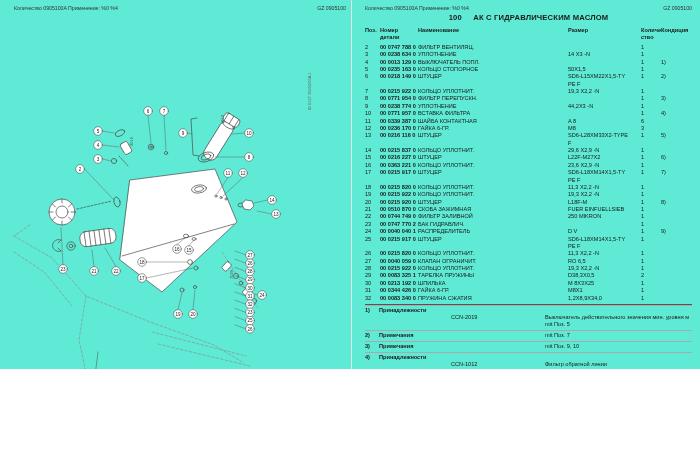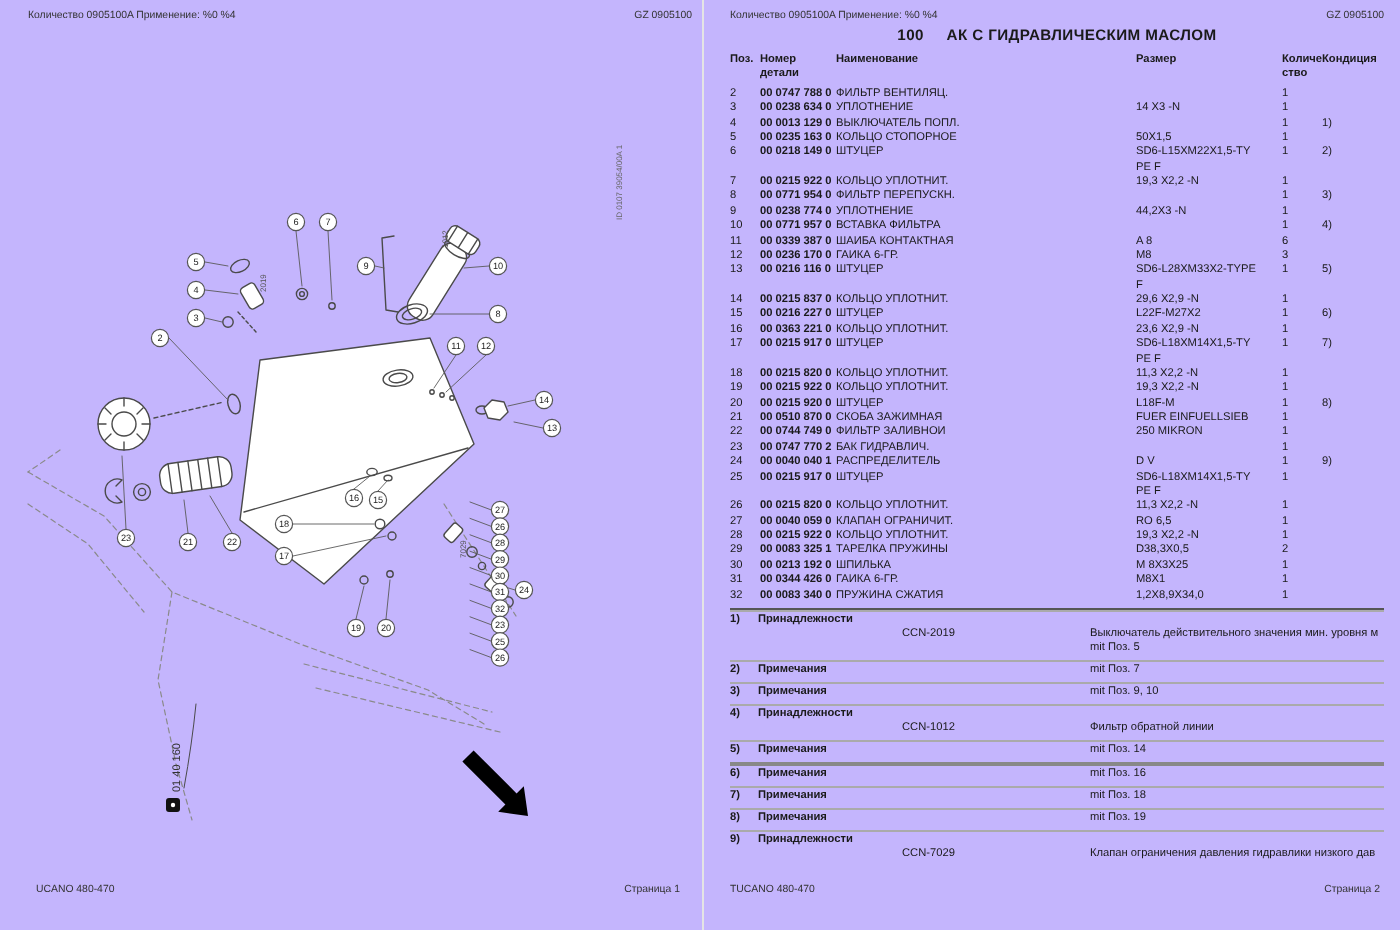--- a/index.html
+++ b/index.html
@@ -1,16 +1,16 @@
 <!DOCTYPE html>
 <html><head>
 <meta charset="utf-8">
 <style>
   html,body{margin:0;padding:0;background:#fff;}
-  #stage{position:relative;width:700px;height:465px;background:#c4b5fd;overflow:hidden;
+  #stage{position:relative;width:700px;height:369px;background:#5eead4;overflow:hidden;
          font-family:"Liberation Sans", sans-serif;color:#1a1a1a;}
   .seam{position:absolute;left:351px;top:0;width:1px;height:465px;background:#e4e4e4;}
   .hdr{position:absolute;top:5px;font-size:5.2px;color:#333;white-space:nowrap;}
   .ftr{position:absolute;top:442px;font-size:5.2px;color:#333;white-space:nowrap;}
   .title{position:absolute;left:365px;top:13px;width:327px;text-align:center;
          font-size:7.6px;font-weight:bold;letter-spacing:.2px;white-space:nowrap;}
   .title .num{margin-right:9px;}
   
   #tblwrap{position:absolute;left:365px;top:27px;width:327px;}
   table.parts{border-collapse:collapse;table-layout:fixed;width:327px;

